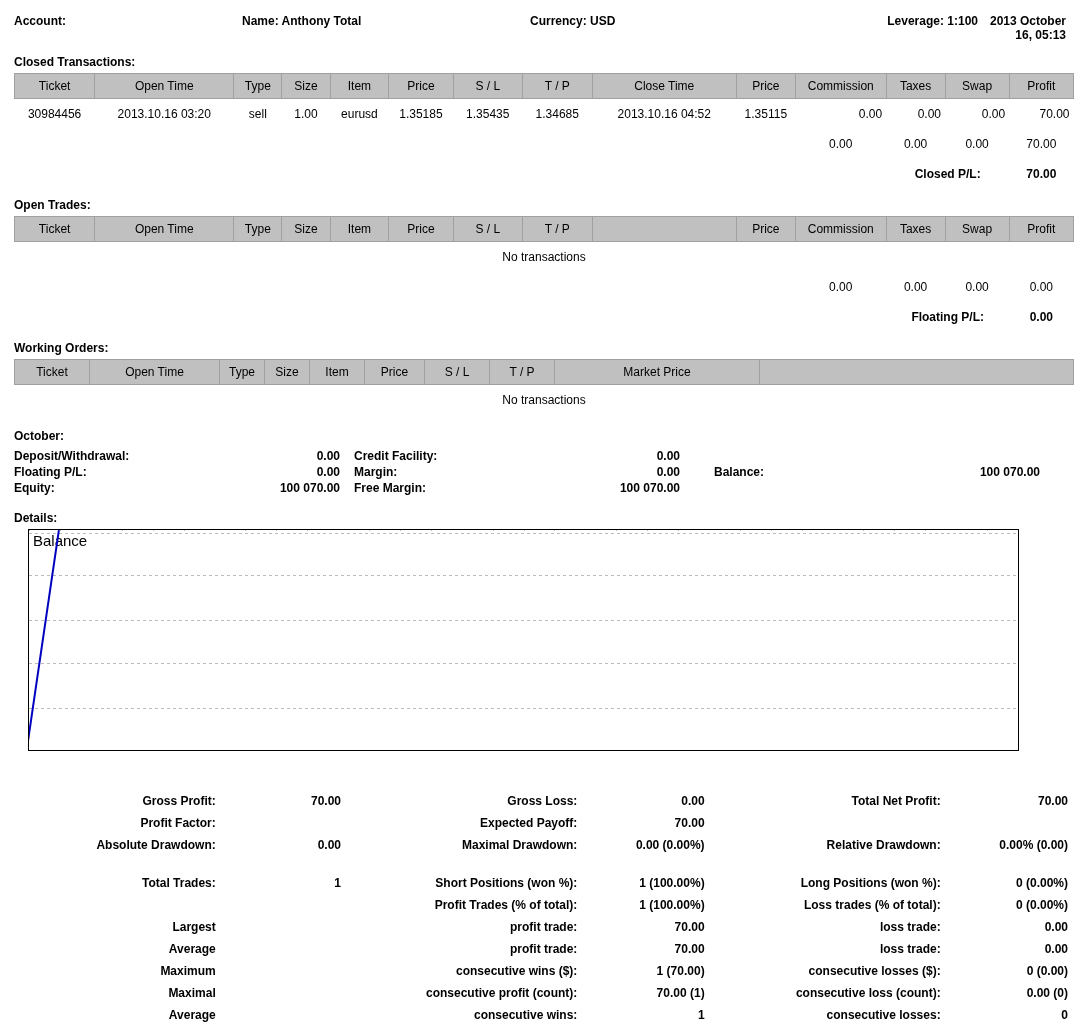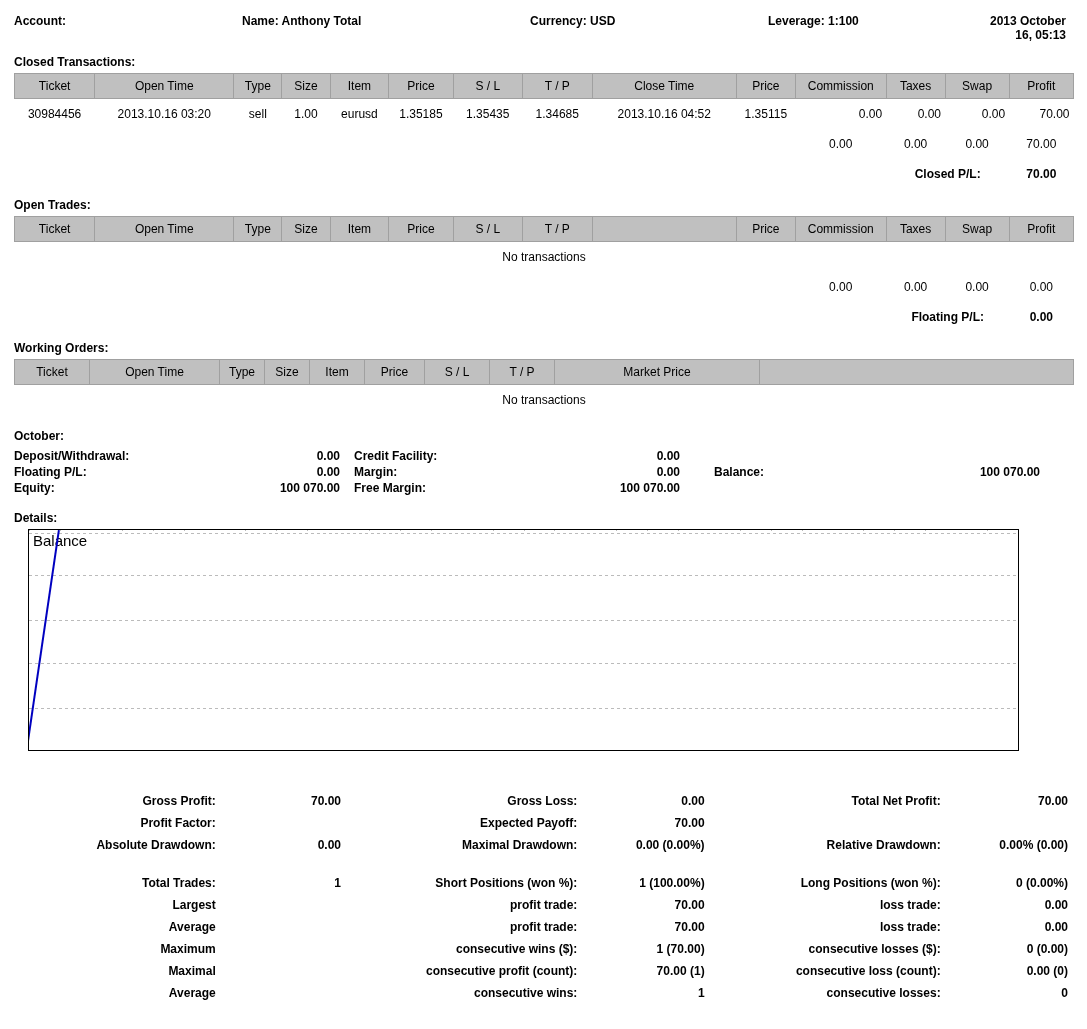--- a/index.html
+++ b/index.html
@@ -13,21 +13,21 @@
   }
   .header-row {
     display: flex;
     font-weight: bold;
     padding: 4px 0;
   }
   .header-row > div { margin-right: 8px; }
   .h-acct  { width: 220px; }
   .h-name  { width: 280px; }
   .h-curr  { width: 230px; }
-  .h-lev   { width: 210px; }
+  .h-lev   { width: 210px; text-align: right; }
   .h-date  { flex:1; text-align: right; }
 
   .section-title {
     font-weight: bold;
     margin-top: 9px;
     margin-bottom: 4px;
   }
 
   table.grid {
     border-collapse: collapse;
@@ -369,20 +369,30 @@
     <td class="lab">Total Trades:</td>
     <td class="val">1</td>
     <td></td>
     <td class="lab">Short Positions (won %):</td>
     <td class="val">1 (100.00%)</td>
     <td></td>
     <td class="lab">Long Positions (won %):</td>
     <td class="val">0 (0.00%)</td>
   </tr>
   <tr>
+    <td></td>
+        <td></td>
+        <td></td>
+    <td class="lab">Profit Trades (% of total):</td>
+    <td class="val">1 (100.00%)</td>
+    <td></td>
+    <td class="lab">Loss trades (% of total):</td>
+    <td class="val">0 (0.00%)</td>
+  </tr>
+  <tr>
     <td class="lab">Largest</td>
         <td></td>
         <td></td>
     <td class="lab">profit trade:</td>
     <td class="val">70.00</td>
     <td></td>
     <td class="lab">loss trade:</td>
     <td class="val">0.00</td>
   </tr>
   <tr>

